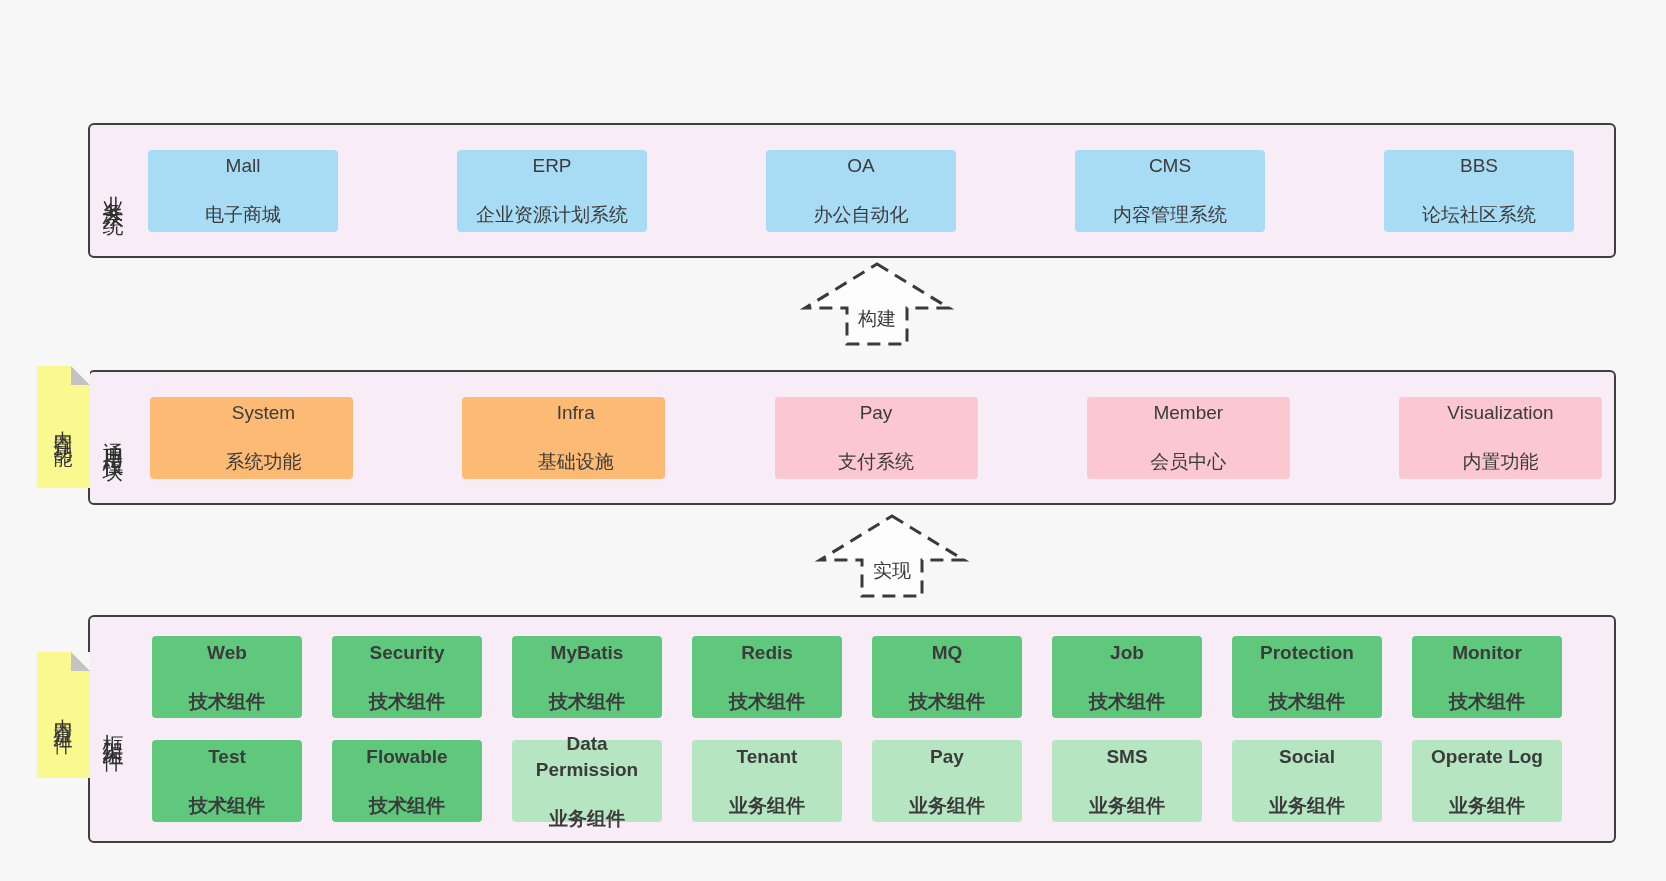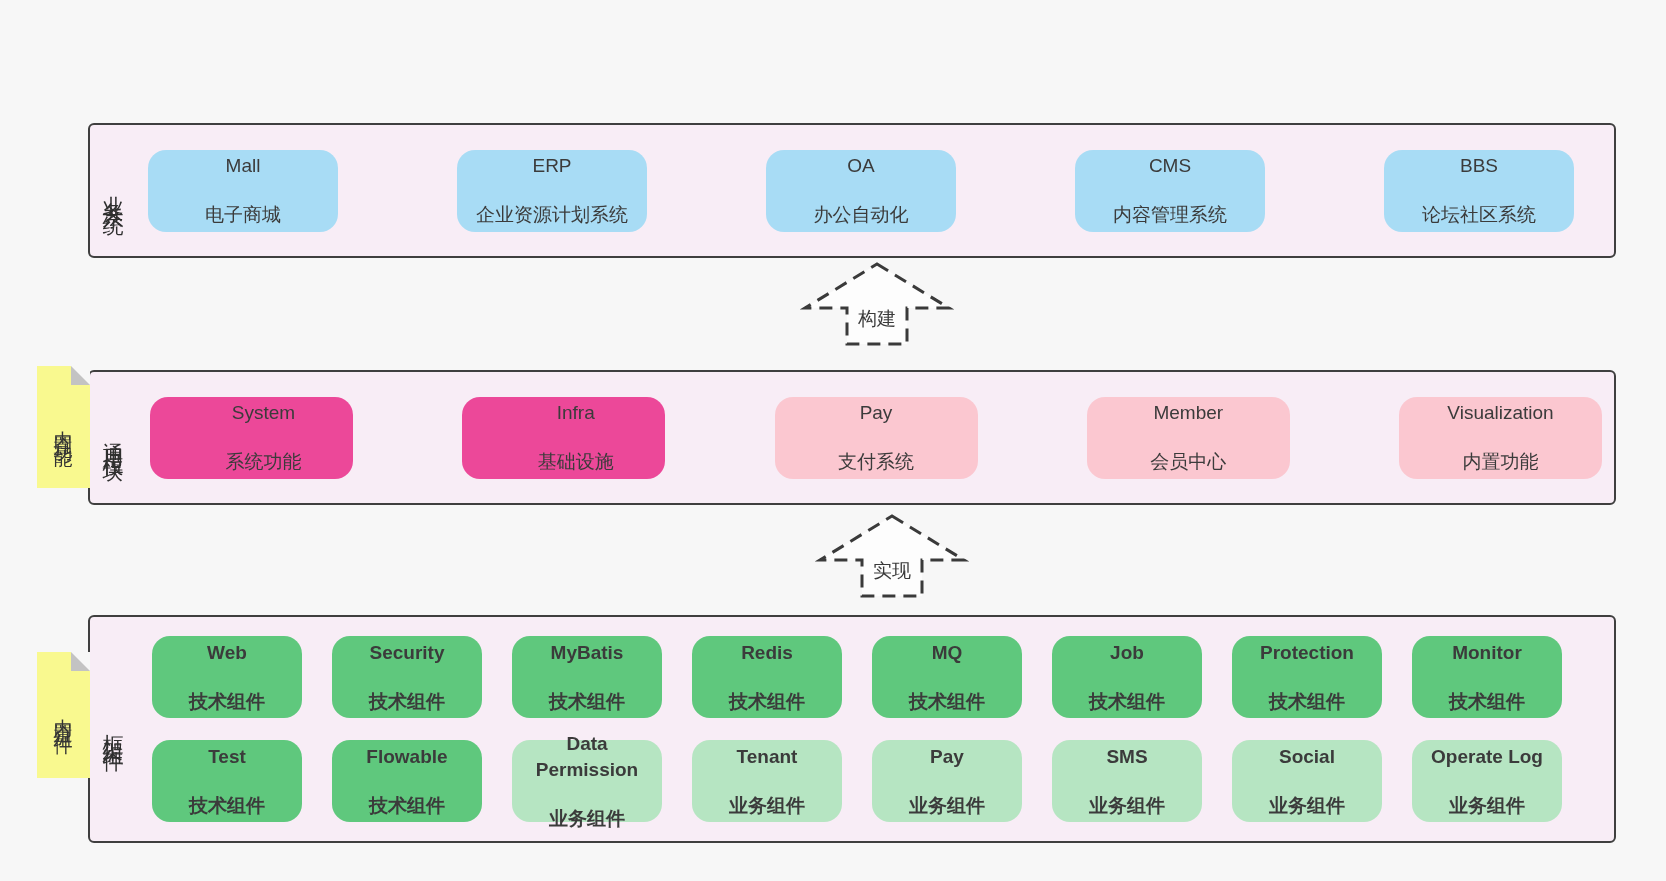--- a/index.html
+++ b/index.html
@@ -24,29 +24,29 @@
   }
   .boxes-area {
     position:absolute; top:0; bottom:0; left:58px; right:40px;
     display:flex; flex-direction:column; justify-content:center; gap:22px;
   }
   #layer-modules .boxes-area { left:60px; right:12px; }
   #layer-components .boxes-area { left:62px; right:52px; }
 
   .box-row { display:flex; justify-content:space-between; }
   .box {
-    height:82px; border-radius:18px; box-sizing:border-box;
+    height:82px; border-radius:4px; box-sizing:border-box;
     display:flex; flex-direction:column; align-items:center; justify-content:center;
     text-align:center; font-size:19px; line-height:26px;gap:23px;
   }
   .w6  { width:190px; }
   .w6m { width:203px; }
   .w8  { width:150px;font-weight:bold; }
   .blue  { background:#a8dcf5; }
-  .red   { background:#ec4899;padding-left:24px; }
+  .red   { background:#fdba74;padding-left:24px; }
   .pink  { background:#fbc7d0; }
   .green { background:#5fc87d; }
   .lightgreen { background:#b6e5c2; }
   .wrap .box-title { max-width:118px; }
 
   .sticky {
     position:absolute; left:37px; width:53px; background:#f9f98f; z-index:3;
     display:flex; align-items:center; justify-content:center;
   }
   #sticky-modules    { top:366px; height:122px; }

